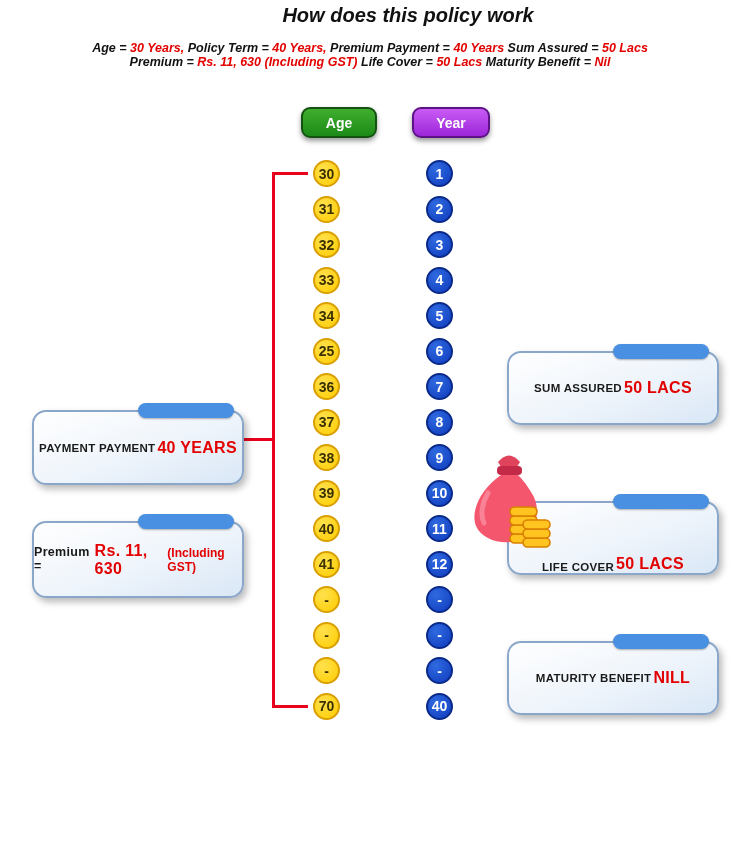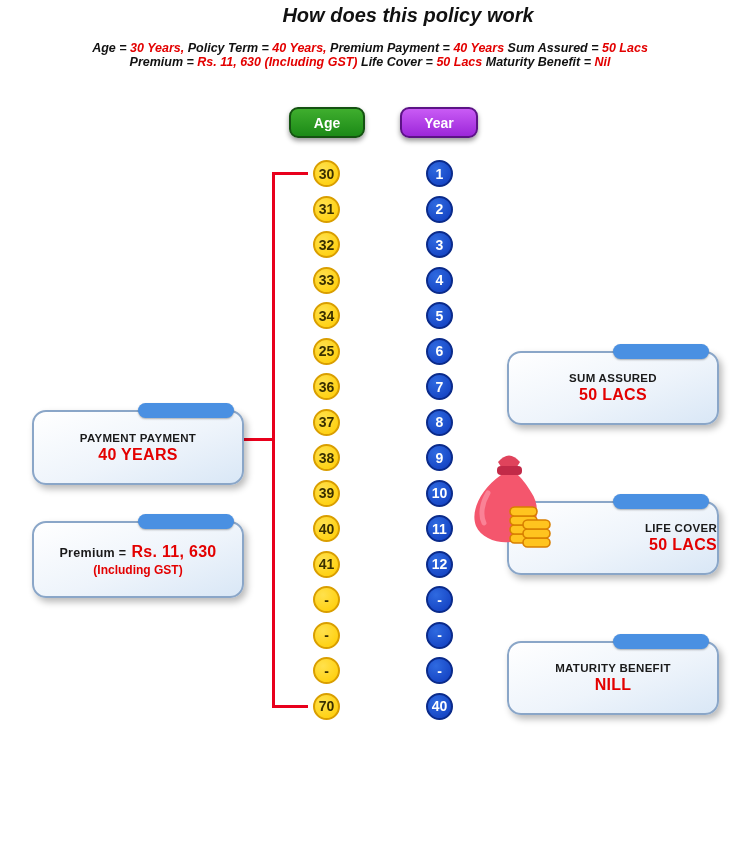--- a/index.html
+++ b/index.html
@@ -7,41 +7,41 @@
           font-family:"Liberation Sans",sans-serif;}
 
   .title{position:absolute;top:4px;left:0;width:100%;text-align:center;
          font-size:20px;font-weight:bold;font-style:italic;color:#111;margin-left:38px;}
   .sub{position:absolute;left:0;width:100%;text-align:center;font-size:12.5px;
        font-weight:bold;font-style:italic;color:#111;}
   .sub .r{color:#e30000;}
 
   .pill{position:absolute;height:27px;border-radius:9px;color:#fff;font-weight:bold;
         font-size:14px;display:flex;align-items:center;justify-content:center;
-        box-shadow:0 3px 5px rgba(0,0,0,.4);}
+        box-shadow:0 3px 5px rgba(0,0,0,.4);margin-left:12px;}
   .pill.age{left:289px;top:107px;width:72px;background:linear-gradient(#3fae2e,#1c8a17);
             border:2px solid #145211;}
   .pill.year{left:400px;top:107px;width:74px;background:linear-gradient(#c95bf5,#9c27d9);
              border:2px solid #5c1386;}
 
   .col{position:absolute;display:flex;flex-direction:column;gap:8.5px;}
   .col.age-col{left:313px;top:160px;}
   .col.year-col{left:426px;top:160px;}
   .circle{width:23px;height:23px;border-radius:50%;display:flex;align-items:center;
           justify-content:center;font-size:14px;font-weight:bold;box-sizing:content-box;}
   .age-c{background:radial-gradient(circle at 35% 30%,#ffe14d,#fc0);
          border:2px solid #d99e00;color:#3a3000;}
   .year-c{background:radial-gradient(circle at 35% 30%,#2f6ae0,#0f3bbd);
           border:2px solid #0a2a8a;color:#fff;}
 
   .line{position:absolute;background:#e8001c;}
 
   .card{position:absolute;width:208px;border:2px solid #8aa6c8;border-radius:14px;
         background:linear-gradient(160deg,#ffffff 0%,#eef4fb 55%,#d9e7f6 100%);
-        box-shadow:3px 4px 7px rgba(0,0,0,.28);display:flex;flex-direction:column;
+        box-shadow:3px 4px 7px rgba(0,0,0,.28);display:flex;flex-direction:row;
         align-items:center;justify-content:center;gap:2px;}
   .tab{position:absolute;top:-9px;right:8px;width:96px;height:15px;background:#4a90e2;
        border-radius:8px;box-shadow:0 1px 2px rgba(0,0,0,.3);}
   .tab::before{content:"";position:absolute;left:-5px;top:4px;width:11px;height:9px;
        background:#1d3e6e;border-radius:3px;z-index:-1;}
   .card-label{font-size:11.5px;font-weight:bold;color:#1a1a1a;letter-spacing:.3px;}
   .card-value{font-size:16px;font-weight:bold;color:#e30000;letter-spacing:.3px;}
   .card-note{font-size:12px;font-weight:bold;color:#e30000;}
   .inline-row{display:flex;align-items:baseline;gap:5px;}
   .inline-row .card-label{font-size:12.5px;}

